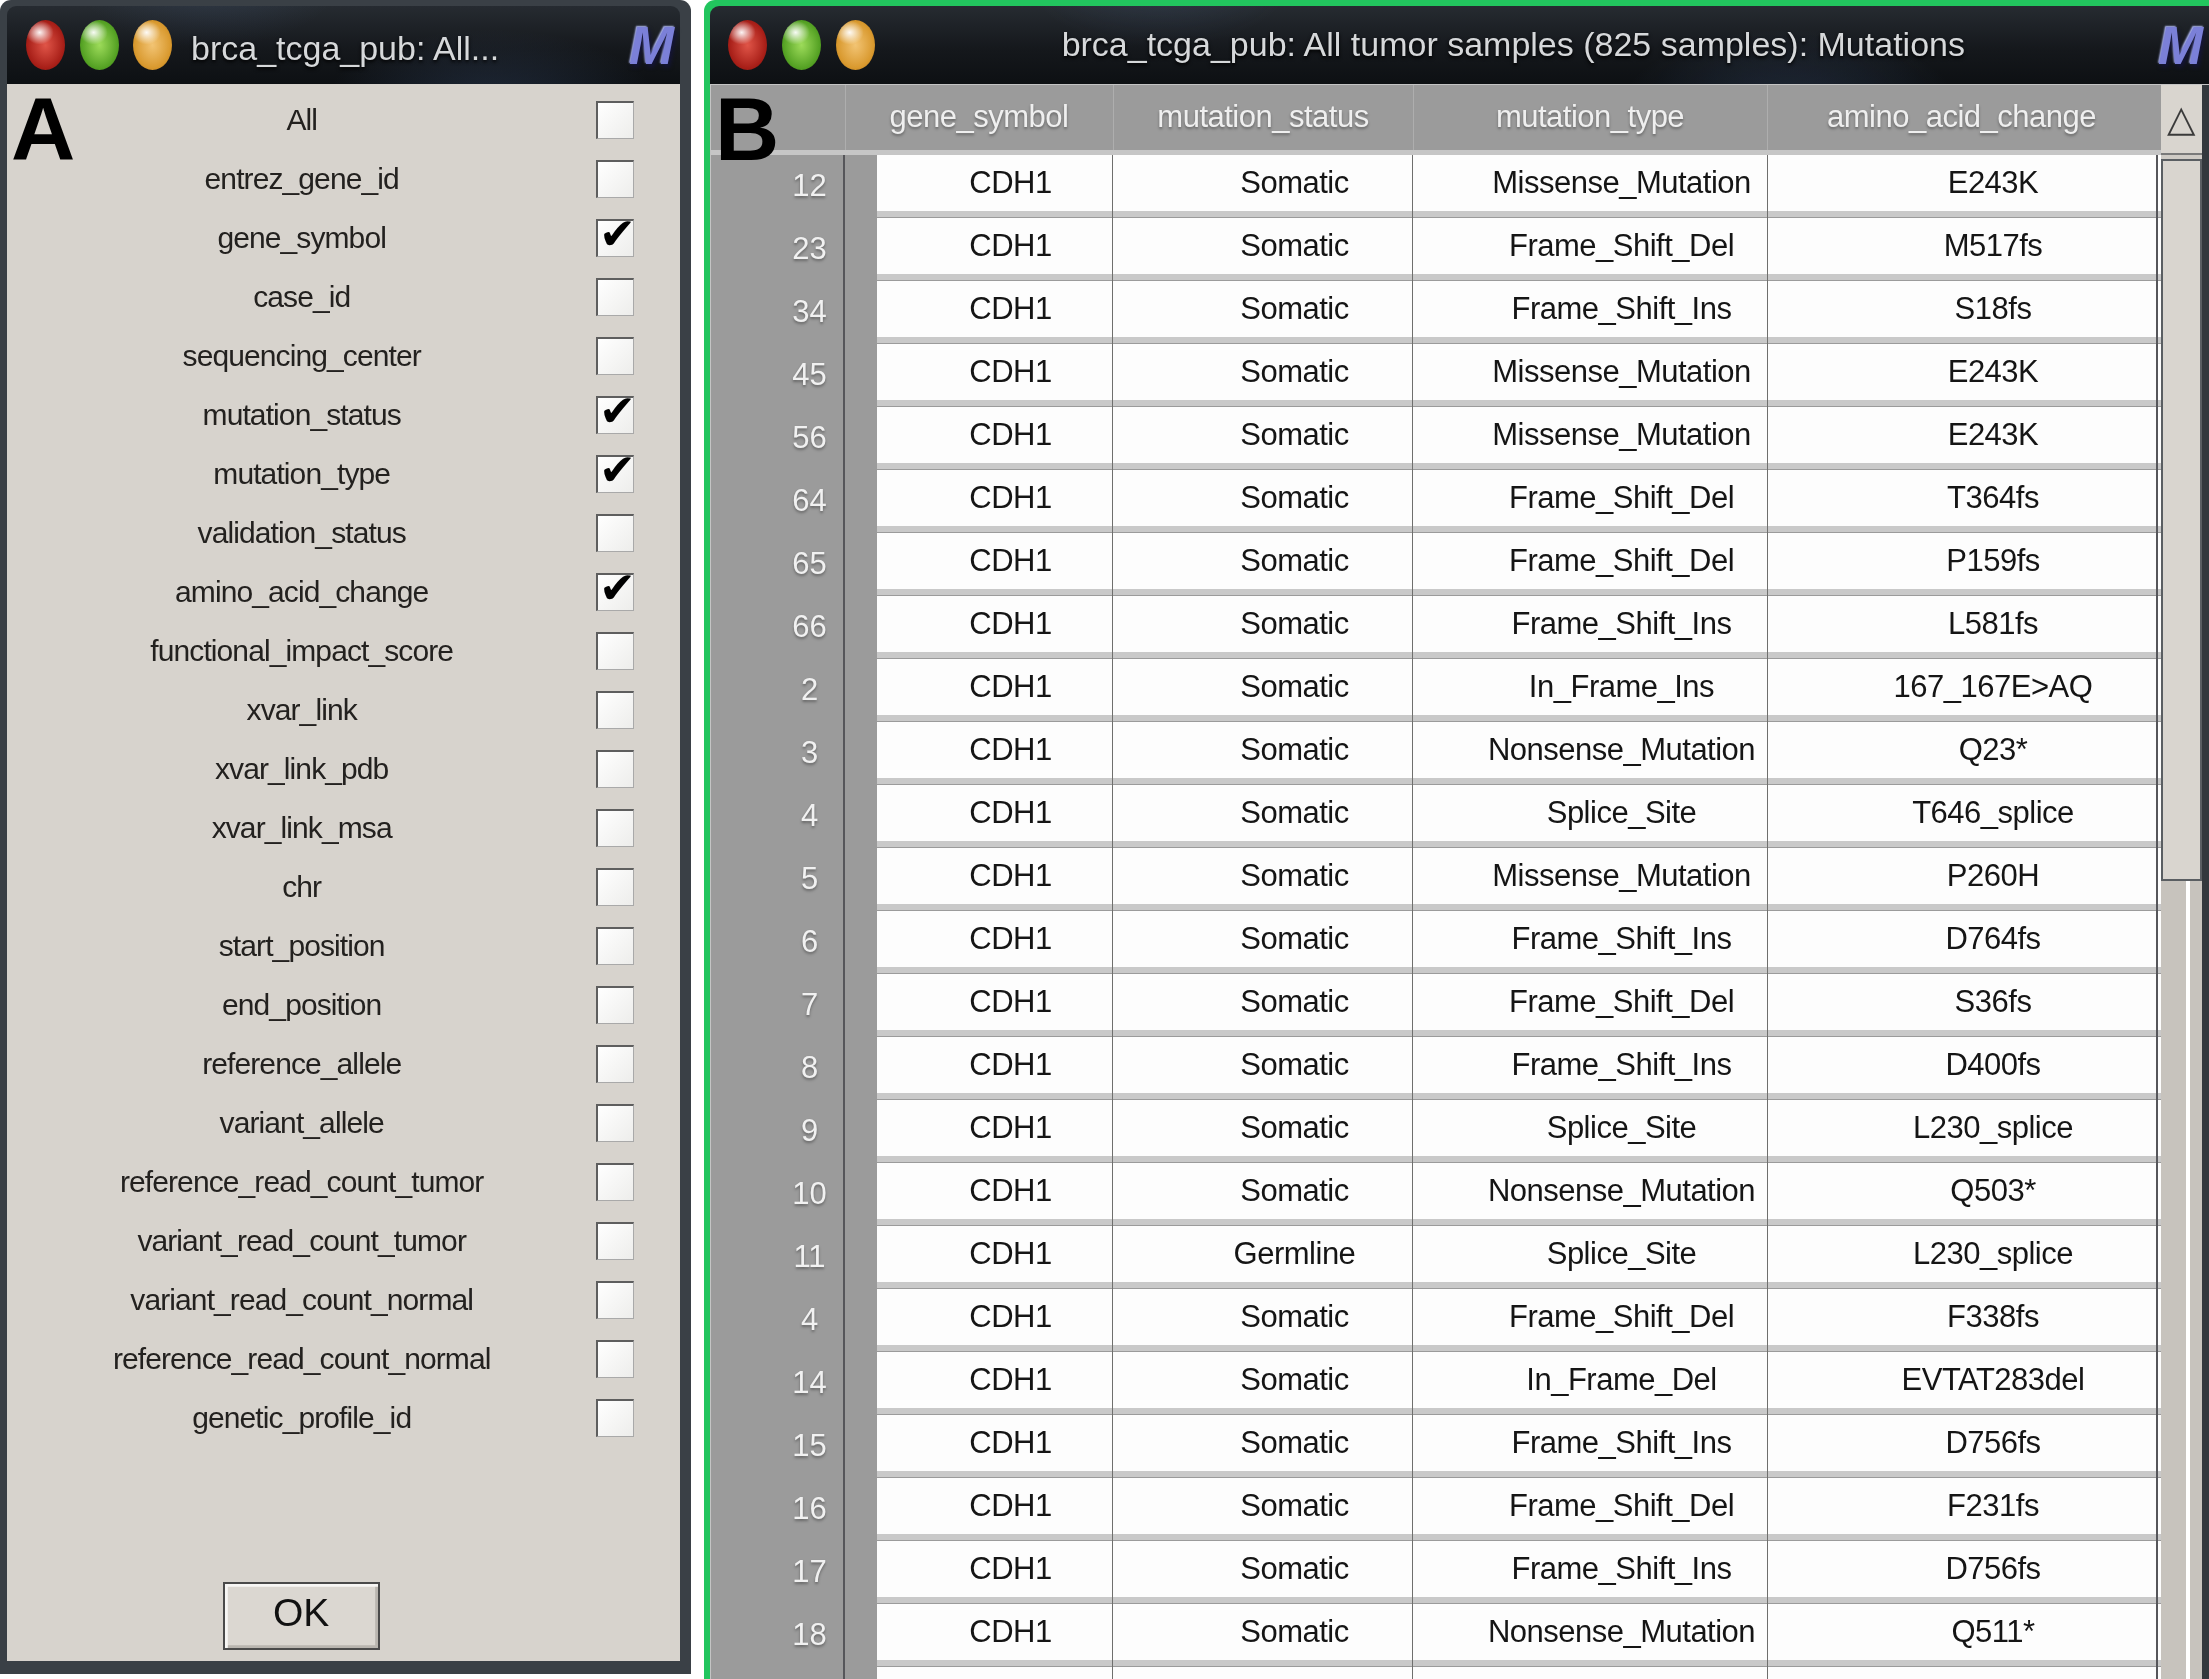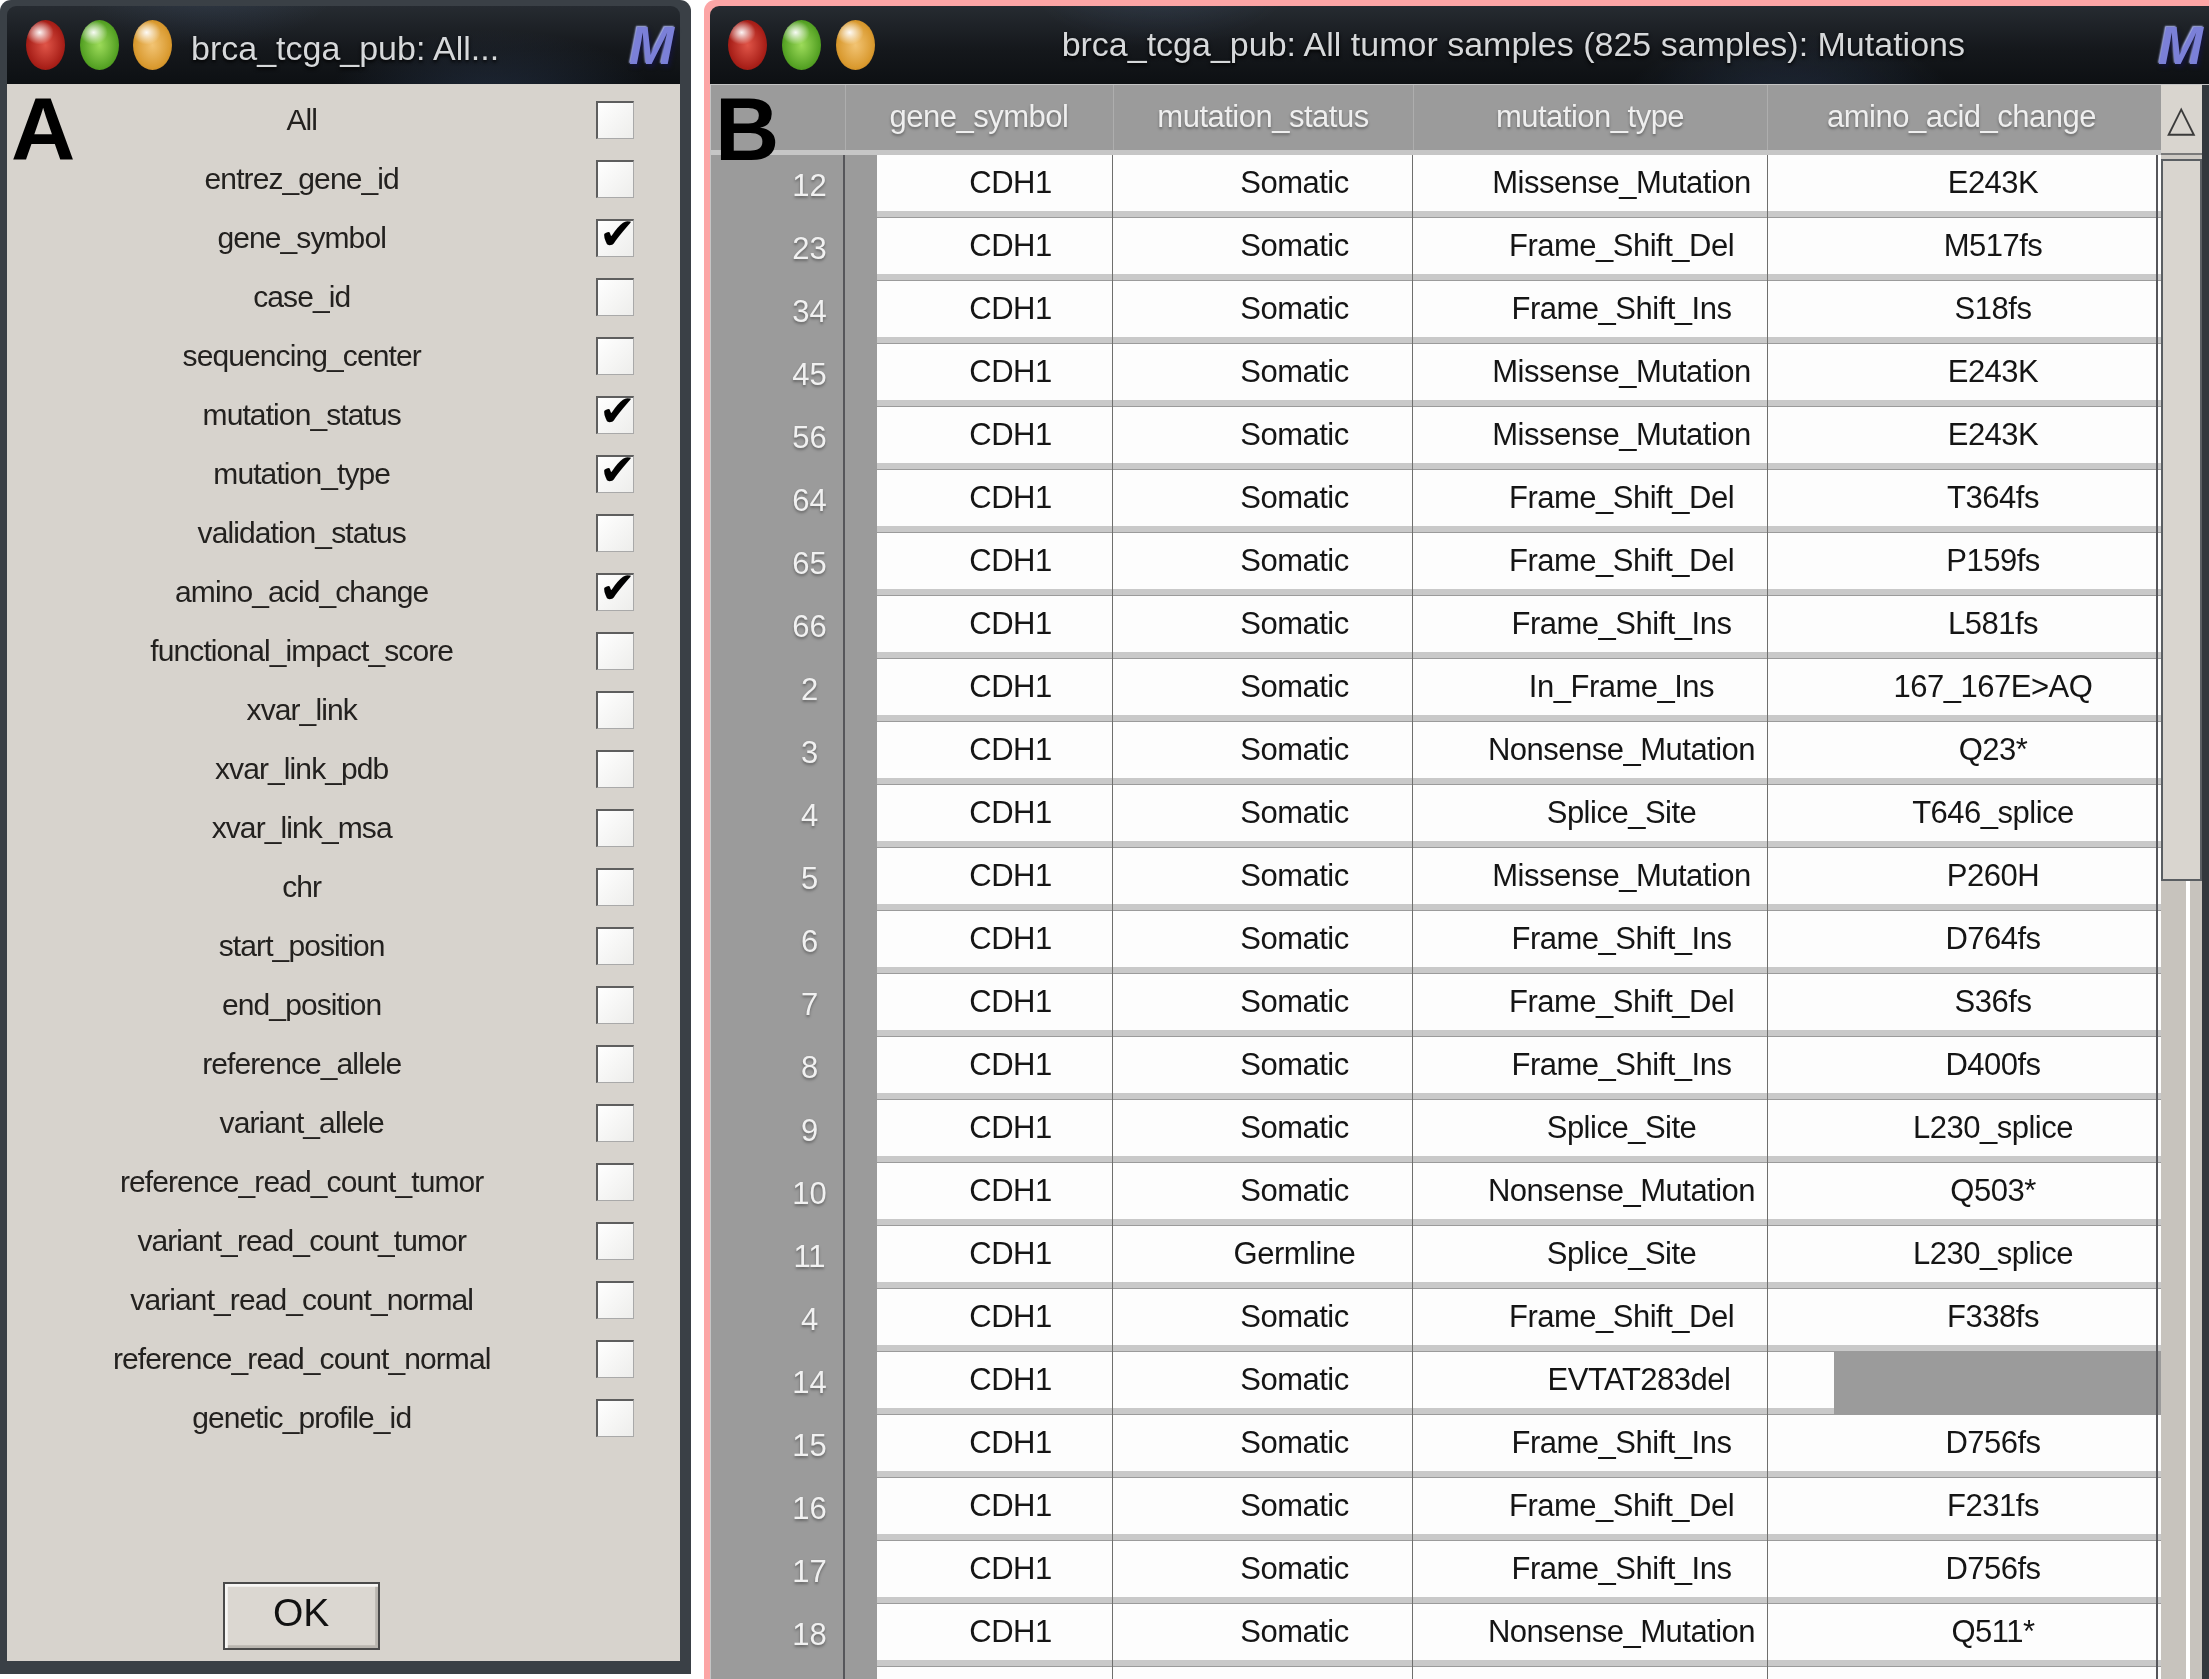--- a/index.html
+++ b/index.html
@@ -3,21 +3,21 @@
 <meta charset="utf-8">
 <style>
   html,body{margin:0;padding:0;background:#888;}
   .fig{position:relative;width:2209px;height:1680px;background:#ffffff;overflow:hidden;
        font-family:"Liberation Sans","DejaVu Sans",sans-serif;}
 
   
   .win{position:absolute;display:flex;flex-direction:column;}
   .winA{left:0;top:0;width:691px;height:1674px;background:#3a4046;
         padding:5.5px 11px 13px 7.4px;box-sizing:border-box;border-radius:11px 11px 0 0;}
-  .winB{left:704px;top:0;width:1505px;height:1680px;background:#fca5a5;
+  .winB{left:704px;top:0;width:1505px;height:1680px;background:#22c55e;
         padding:5.5px 0 0 5.5px;box-sizing:border-box;border-radius:11px 0 0 0;}
 
   
   .titlebar{height:78px;flex:0 0 78px;display:flex;align-items:center;
     background:
       radial-gradient(240px 111px at 72% 130%, rgba(80,110,160,.28), transparent 70%),
       radial-gradient(185px 92px at 30% -30%, rgba(90,120,170,.18), transparent 70%),
       linear-gradient(180deg,#262b31 0%,#15181c 55%,#0d1013 100%);
     border-radius:9.2px 9.2px 0 0;}
   .winB .titlebar{border-radius:9.2px 0 0 0;}
@@ -367,20 +367,21 @@
             <div class="rownum">4</div>
             <div class="cell" style="width: 268px;">CDH1</div>
             <div class="cell" style="width: 300px;">Somatic</div>
             <div class="cell" style="width: 354px;">Frame_Shift_Del</div>
             <div class="cell" style="width: 389px;">F338fs</div>
           </div>
           <div class="trow">
             <div class="rownum">14</div>
             <div class="cell" style="width: 268px;">CDH1</div>
             <div class="cell" style="width: 300px;">Somatic</div>
+            <div class="cell" style="width: 354px;">In_Frame_Del</div>
             <div class="cell" style="width: 389px;">EVTAT283del</div>
           </div>
           <div class="trow">
             <div class="rownum">15</div>
             <div class="cell" style="width: 268px;">CDH1</div>
             <div class="cell" style="width: 300px;">Somatic</div>
             <div class="cell" style="width: 354px;">Frame_Shift_Ins</div>
             <div class="cell" style="width: 389px;">D756fs</div>
           </div>
           <div class="trow">

